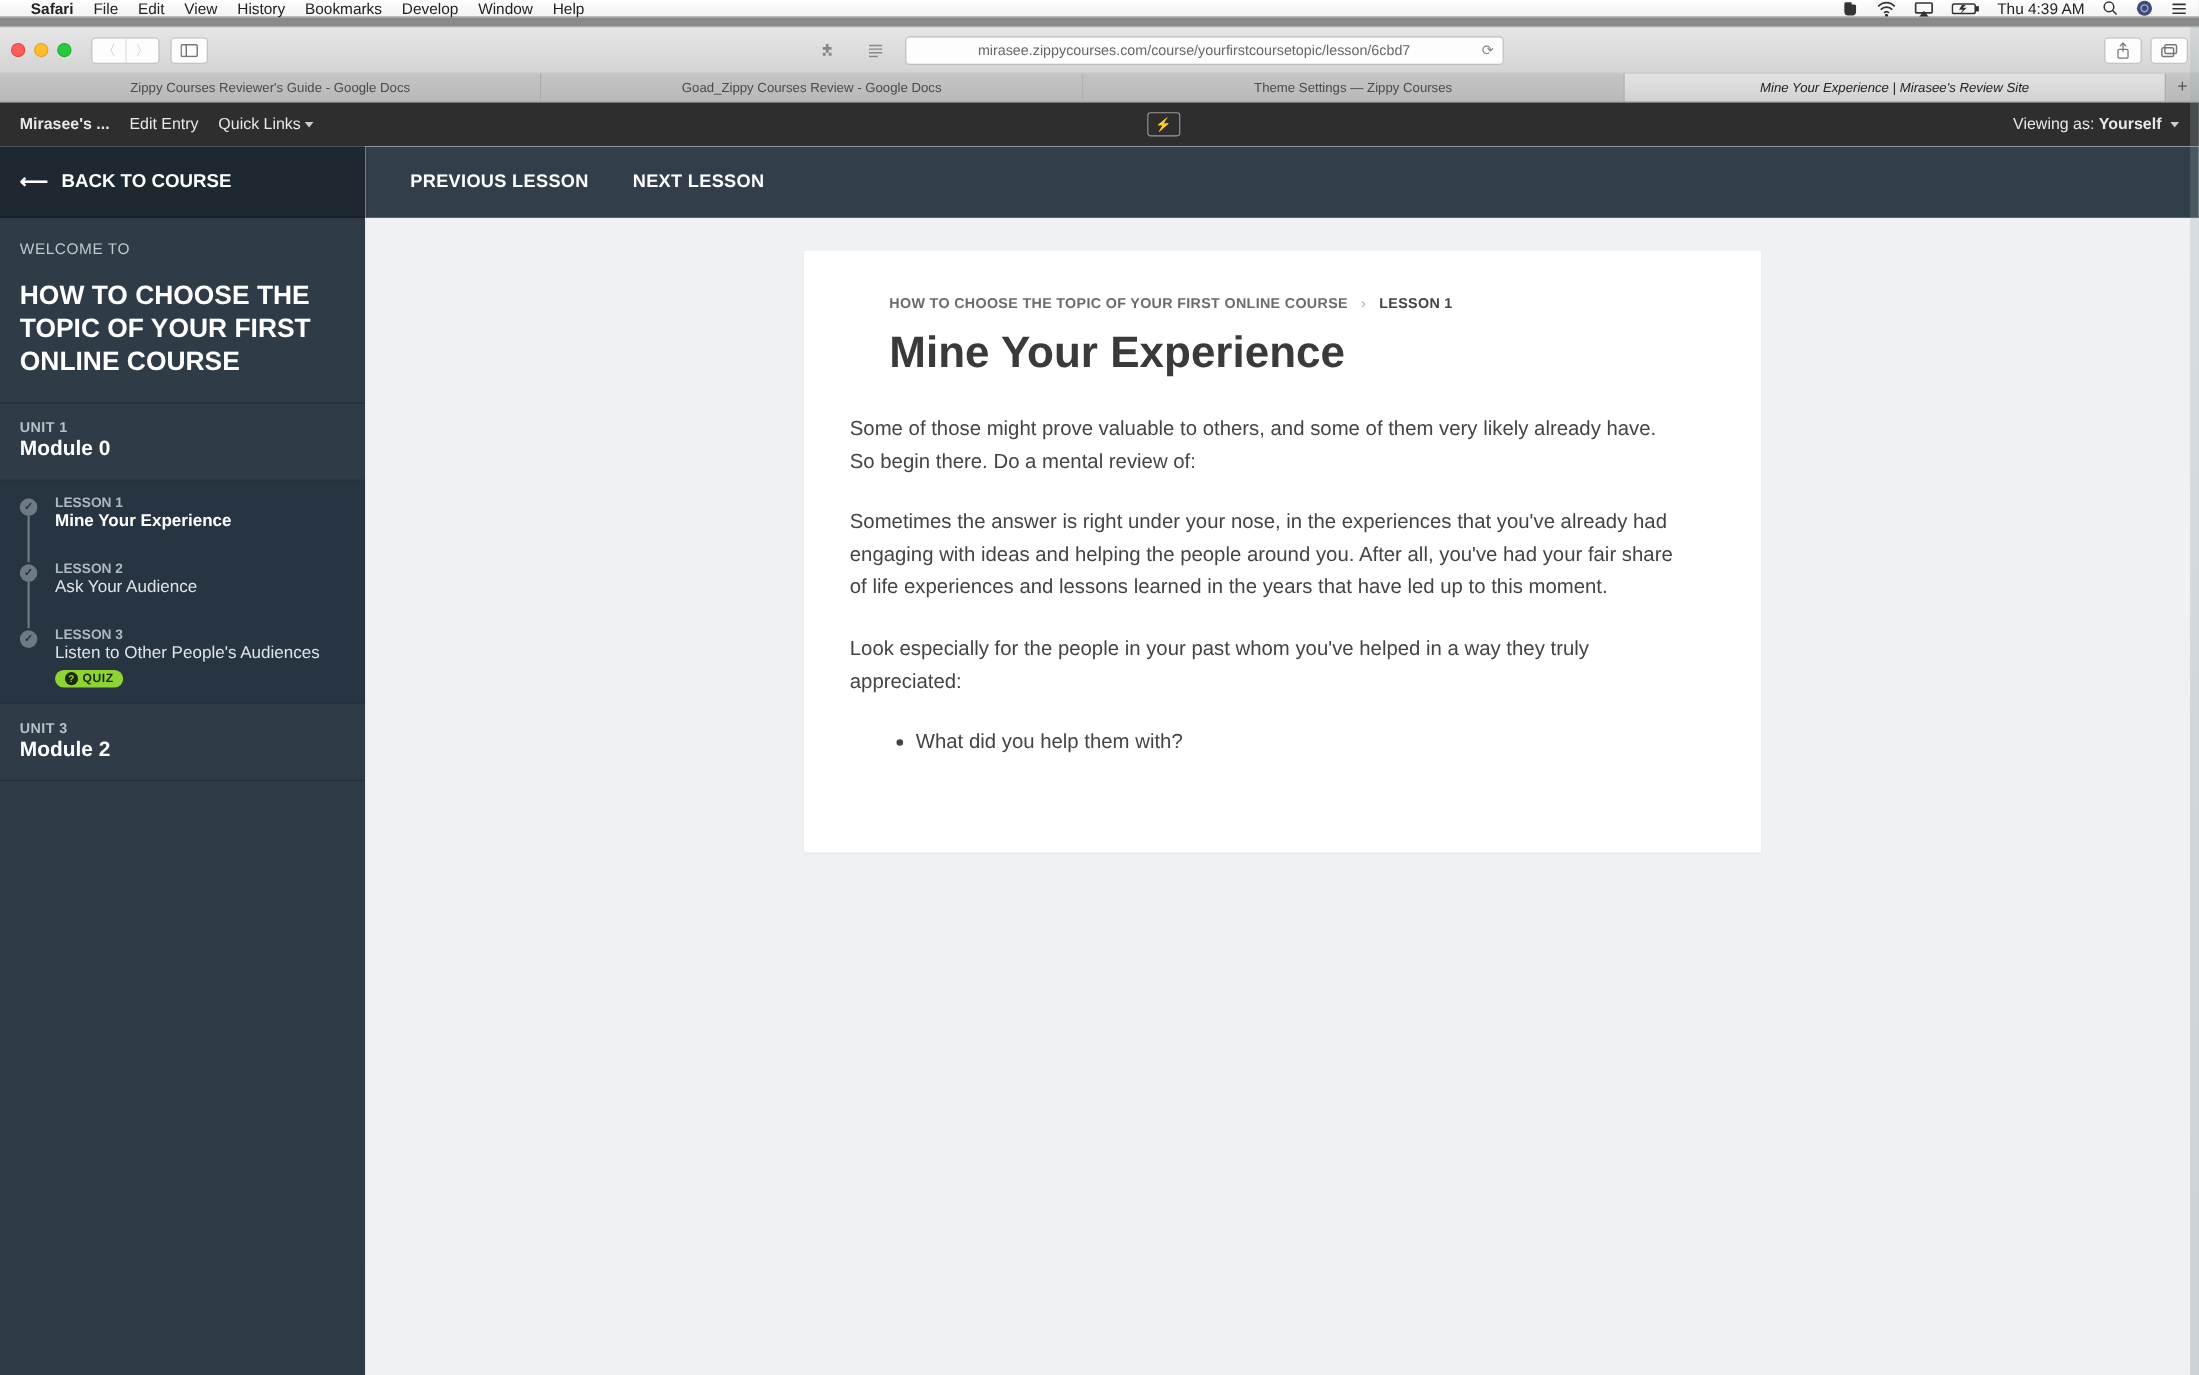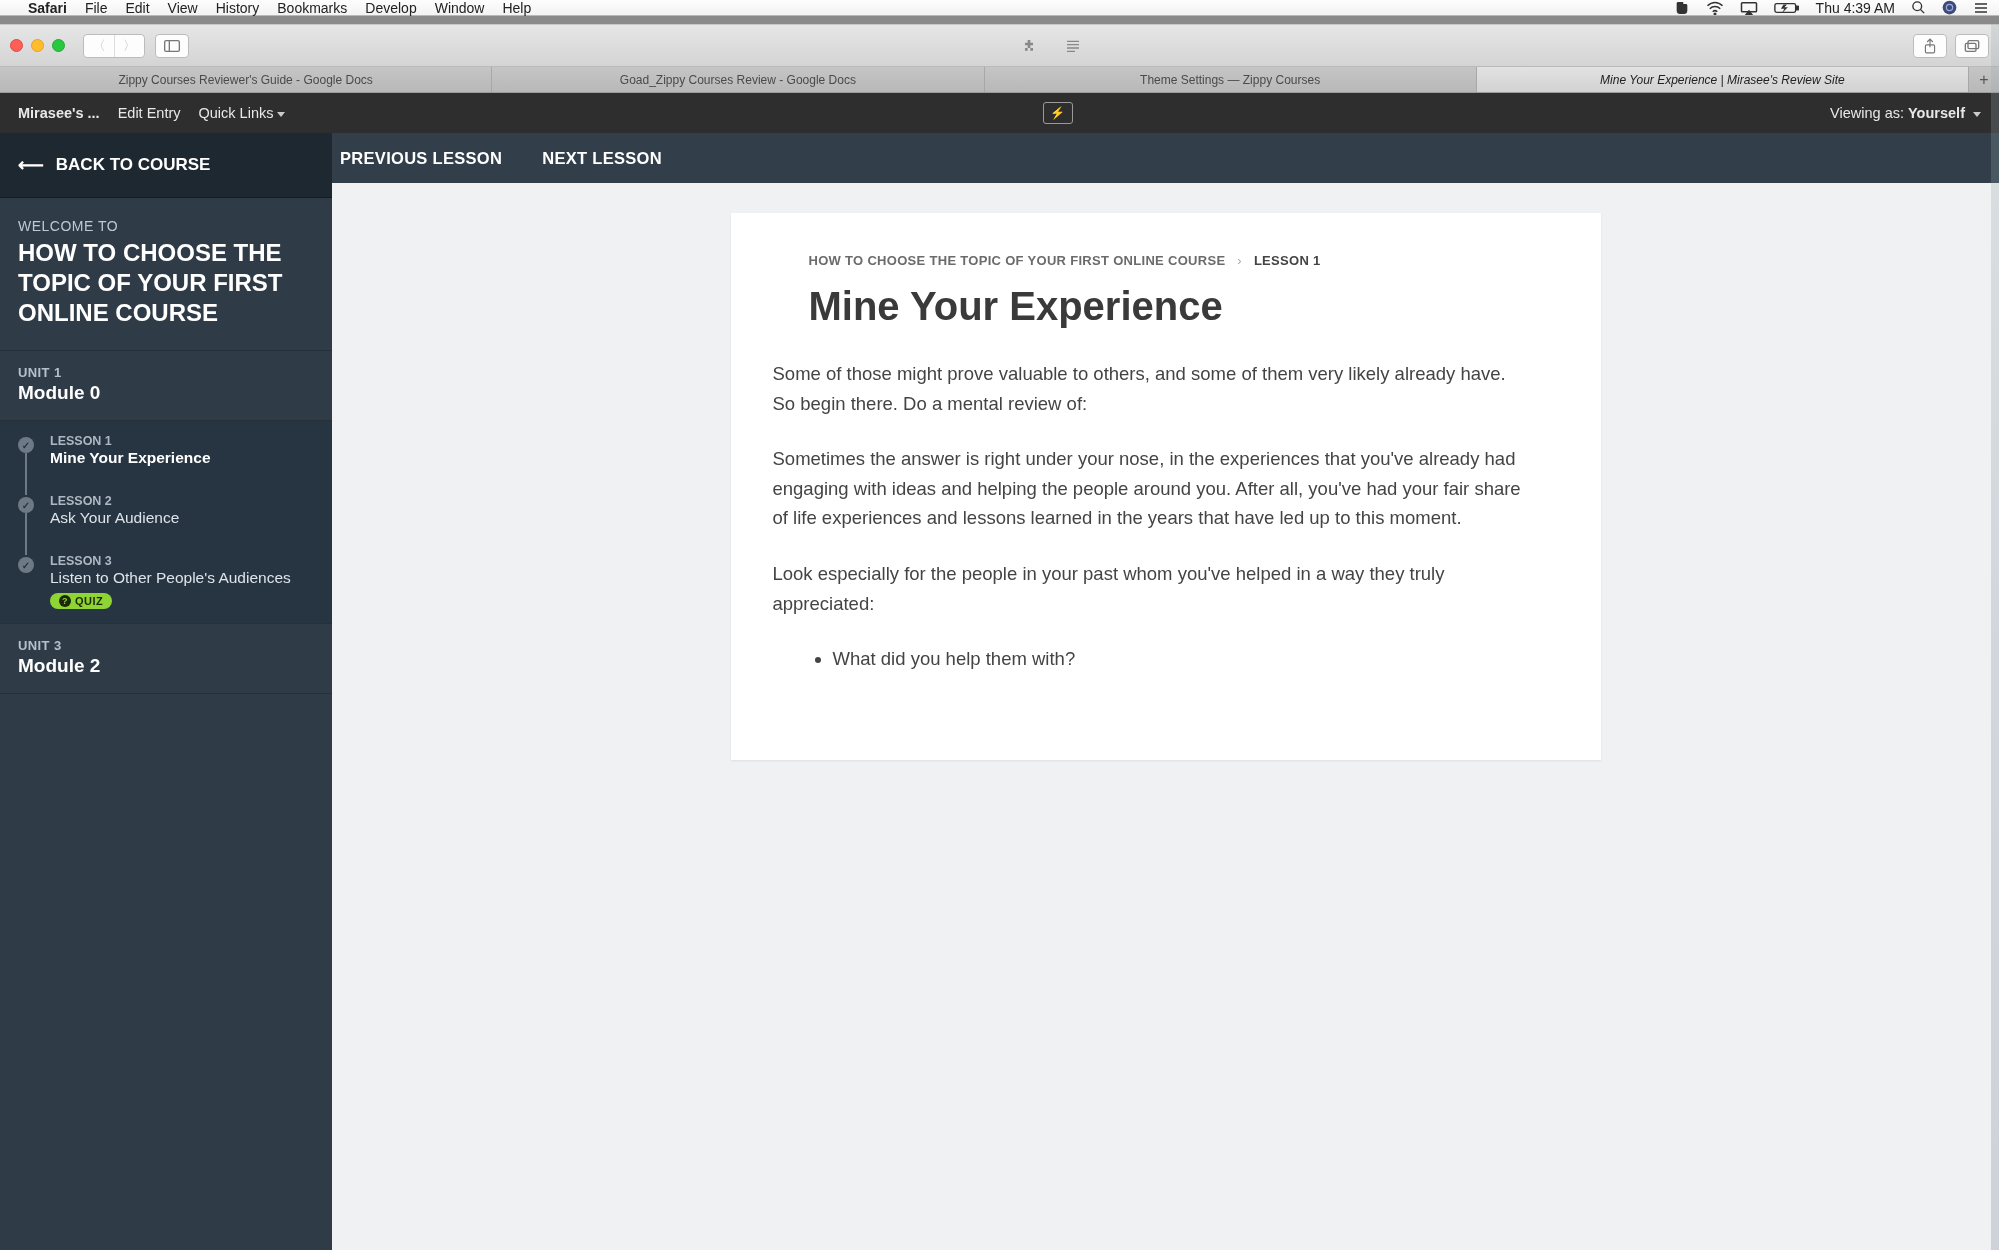--- a/index.html
+++ b/index.html
@@ -90,21 +90,21 @@
   width: 332px; background:#2f3b47; color:#d8dee4; display:flex; flex-direction:column;
   overflow-y:auto; flex-shrink:0;
 }
 .zc-back {
   height: 65px; background:#1e2831; color:#fff; display:flex; align-items:center;
   padding: 0 18px; font-weight:700; font-size:17px; gap:12px; border-bottom:1px solid #141b22;
 }
 .zc-back .arrow { font-size:18px; }
 
 .zc-welcome { padding: 20px 18px 22px; border-bottom:1px solid #253039;}
-.zc-welcome .pre { font-size:14px; color:#c0c8d0; letter-spacing:0.5px; margin-bottom:4px;}
+.zc-welcome .pre { font-size:14px; color:#c0c8d0; letter-spacing:0.5px; margin-bottom:20px;}
 .zc-welcome .title { font-size:24px; font-weight:800; color:#fff; line-height:1.25;}
 
 .zc-unit { border-bottom:1px solid #253039;}
 .zc-unit-head { padding: 14px 18px 16px;}
 .zc-unit-head .ulabel { font-size:13px; font-weight:700; color:#b7c0c9; letter-spacing:0.4px;}
 .zc-unit-head .utitle { font-size:19px; font-weight:700; color:#fff; margin-top:2px;}
 
 .zc-lessons { background:#273441; }
 .zc-lesson { padding: 13px 18px 14px 50px; position:relative; cursor:pointer;}
 .zc-lesson .ll { font-size:12.5px; font-weight:700; color:#aeb8c2;}
@@ -121,22 +121,22 @@
 .zc-lesson:last-child .line { display:none;}
 .zc-quizpill {
   display:inline-flex; align-items:center; gap:4px;
   background:#8fd435; color:#1a2a07; font-size:11px; font-weight:800; letter-spacing:0.5px;
   border-radius: 10px; padding: 2px 9px; margin-top:6px;
 }
 .zc-quizpill::before { content:"?"; background:#1a2a07; color:#8fd435; width:12px; height:12px; border-radius:50%; display:inline-flex; align-items:center; justify-content:center; font-size:9px;}
 
 .zc-main { flex:1; background:#eff1f3; display:flex; flex-direction:column; overflow:hidden;}
 .zc-lessonnav {
-  height:50px; background:#323f4b; color:#fff; display:flex; align-items:center; gap: 40px;
-  padding: 0 8px; font-weight:800; font-size:16.5px; letter-spacing:0.3px;
+  height:65px; background:#323f4b; color:#fff; display:flex; align-items:center; gap: 40px;
+  padding: 0 41px; font-weight:800; font-size:16.5px; letter-spacing:0.3px;
 }
 .zc-lessonnav span { cursor:pointer; }
 
 .zc-scroll { flex:1; overflow-y:auto; padding: 30px 50px; }
 .zc-card {
   background:#fff; max-width: 870px; margin: 0 auto; padding: 40px 78px 60px;
   box-shadow: 0 1px 2px rgba(0,0,0,0.08);
 }
 .zc-breadcrumb { font-size:13px; font-weight:800; color:#6b6b6b; letter-spacing:0.3px; margin-bottom:16px;}
 .zc-breadcrumb .sep { color:#aaa; margin: 0 8px; font-weight:400;}
@@ -236,20 +236,24 @@
     <span class="toolbar-spacer"></span>
     <div class="sf-sidebtn" style="border:none;background:transparent;">
       <svg width="16" height="16" viewBox="0 0 24 24" fill="#888">
           <path d="M10 3h4v4h4v4h-4v4h4v4h-4v-4h-4v4H6v-4h4v-4H6V7h4z"></path>
         </svg>
     </div>
     <div class="sf-sidebtn" style="border:none;background:transparent;">
       <svg width="16" height="14" viewBox="0 0 24 20" fill="none" stroke="#888" stroke-width="2">
           <path d="M3 3h18M3 8h18M3 13h18M3 18h12"></path>
         </svg>
+    </div>
+    <div class="sf-addressbar">
+      <span class="url">mirasee.zippycourses.com/course/yourfirstcoursetopic/lesson/6cbd7</span>
+      <span class="reload">⟳</span>
     </div>
     <span class="toolbar-spacer"></span>
     <div class="sf-right-btns">
       <div class="sf-sidebtn">
         <svg width="14" height="16" viewBox="0 0 24 28" fill="none" stroke="#777" stroke-width="2">
             <path d="M12 2v14M7 7l5-5 5 5"></path>
             <rect x="4" y="12" width="16" height="14" rx="2"></rect>
           </svg>
       </div>
       <div class="sf-sidebtn">

